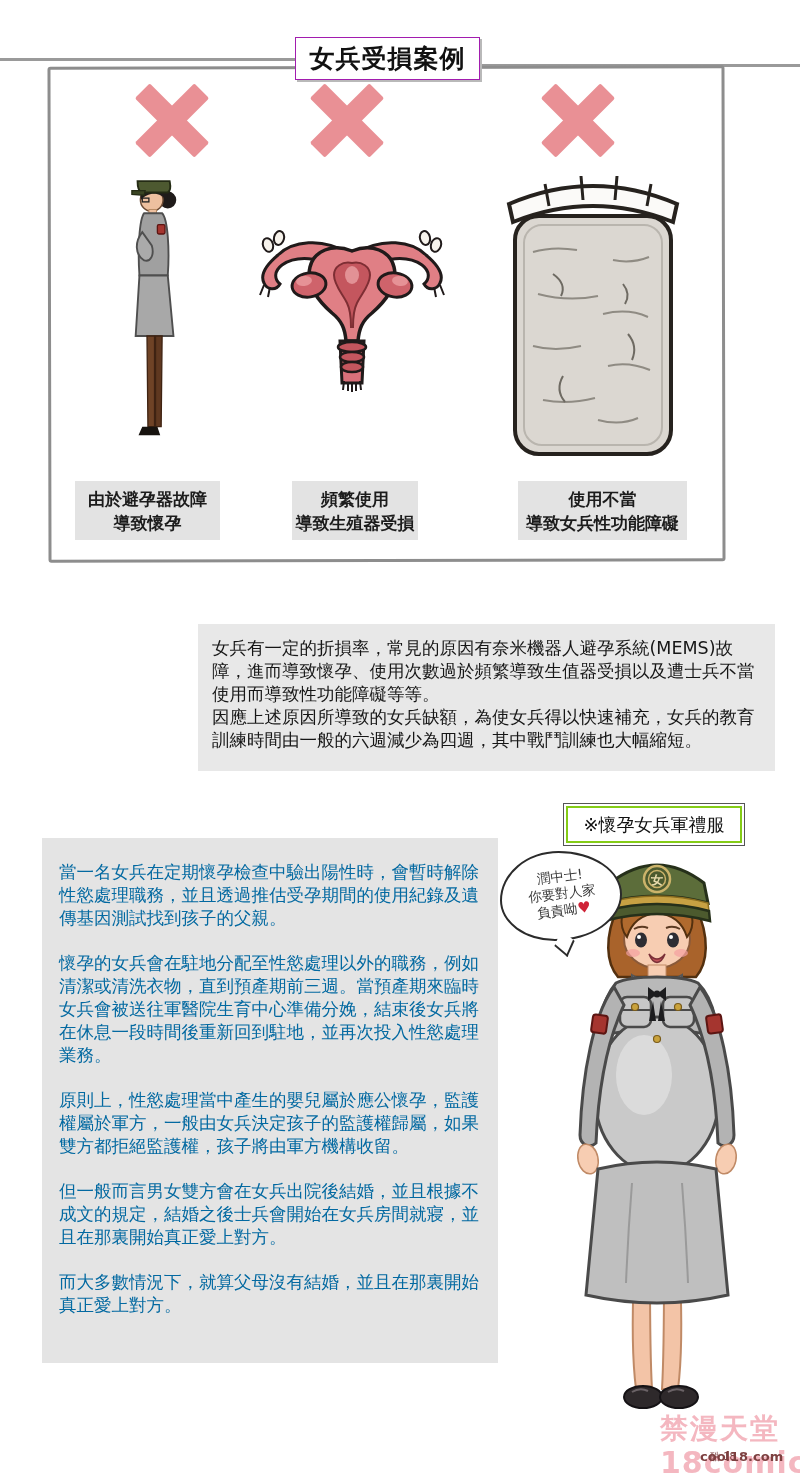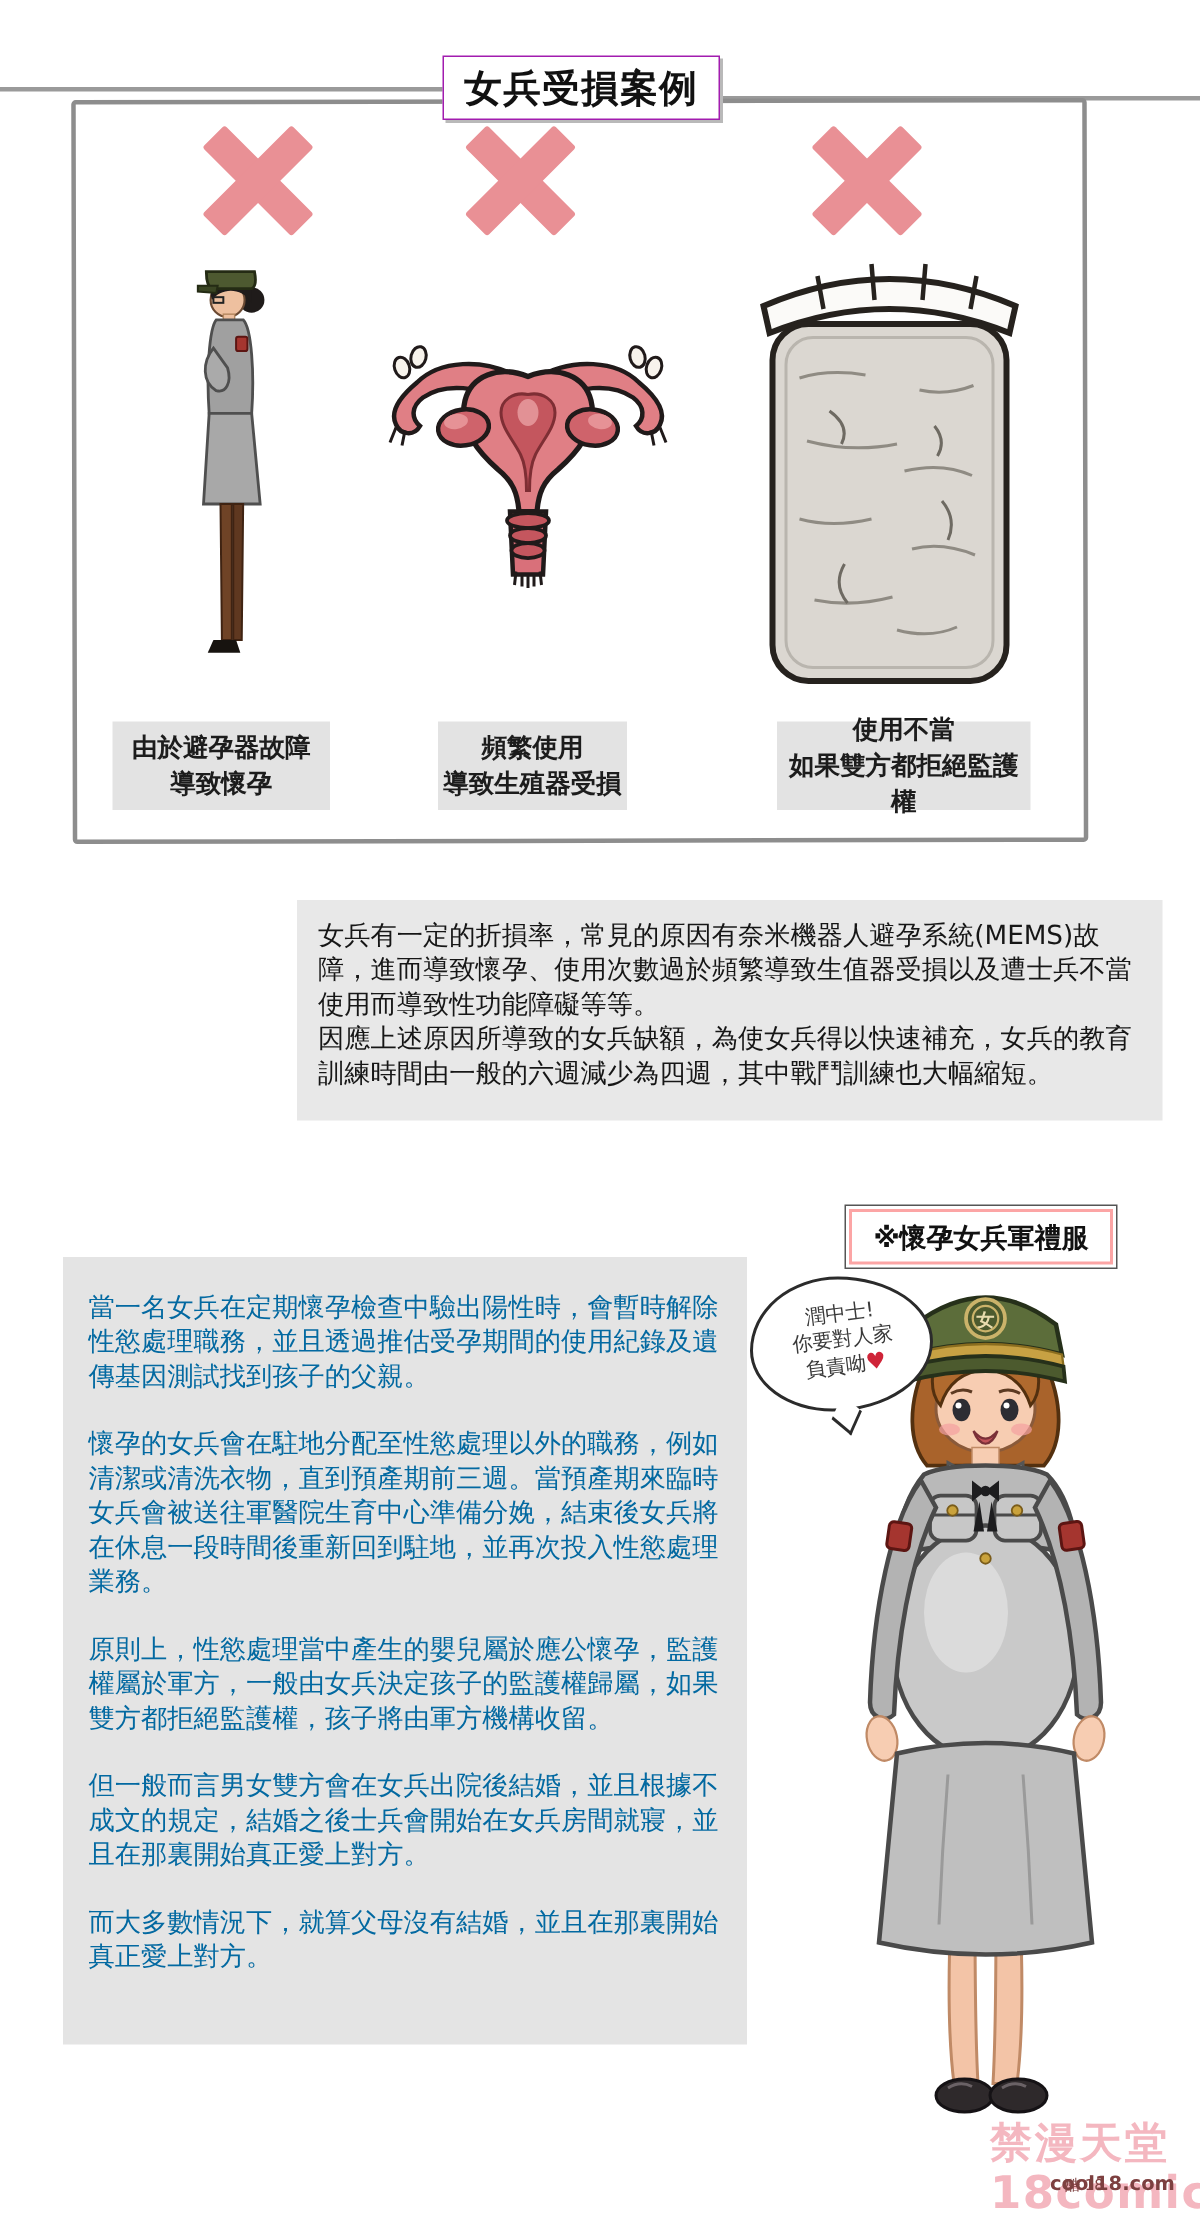--- a/index.html
+++ b/index.html
@@ -44,31 +44,31 @@
   .caption {
     position:absolute; top:481px; height:59px; background:#e3e3e3;
     display:flex; flex-direction:column; justify-content:center;
     text-align:center; font-size:17px; line-height:24px; font-weight:600; color:#1c1c1c;
   }
   .c1 { left:75px;  width:145px; }
   .c2 { left:292px; width:126px; }
   .c3 { left:518px; width:169px; }
   
   .summary {
-    position:absolute; left:198px; top:600px; width:577px; height:147px;
+    position:absolute; left:198px; top:624px; width:577px; height:147px;
     background:#e8e8e8; box-sizing:border-box; padding:13px 14px 0 14px;
     font-size:17.5px; line-height:23px; color:#161616;
   }
   .summary p { margin:0; }
   
   .label-box {
     position:absolute; left:566px; top:806px; width:172px; height:33px;
-    background:#fff; border:2px solid #fca5a5; outline:1px solid #555; outline-offset:2px;
+    background:#fff; border:2px solid #84cc16; outline:1px solid #555; outline-offset:2px;
     display:flex; align-items:center; justify-content:center;
-    font-size:18px; font-weight:bold; color:#111; z-index:2;
+    font-size:18px; font-weight:normal; color:#111; z-index:2;
   }
   
   .bubble {
     position:absolute; left:500px; top:851px; width:118px; height:86px;
     background:#fff; border:2.5px solid #2b2b2b;
     border-radius:48% 52% 55% 45% / 55% 48% 52% 45%; z-index:3;
   }
   .bubble::after {
     content:""; position:absolute; left:54px; bottom:-13px; width:15px; height:15px;
     background:#fff; border-right:2.5px solid #2b2b2b; border-bottom:2.5px solid #2b2b2b;
@@ -174,21 +174,21 @@
   <div class="caption c2">
     <span>頻繁使用</span>
     <span>導致生殖器受損</span>
   </div>
   <div class="caption c1">
     <span>由於避孕器故障</span>
     <span>導致懷孕</span>
   </div>
   <div class="caption c3">
     <span>使用不當</span>
-    <span>如果雙方都拒絕監護權</span>
+    <span>導致女兵性功能障礙</span>
   </div>
 
   <div class="summary">
     <p>女兵有一定的折損率，常見的原因有奈米機器人避孕系統(MEMS)故障，進而導致懷孕、使用次數過於頻繁導致生值器受損以及遭士兵不當使用而導致性功能障礙等等。</p>
     <p>因應上述原因所導致的女兵缺額，為使女兵得以快速補充，女兵的教育訓練時間由一般的六週減少為四週，其中戰鬥訓練也大幅縮短。</p>
   </div>
 
   <div class="label-box">
     <span>※懷孕女兵軍禮服</span>
   </div>

